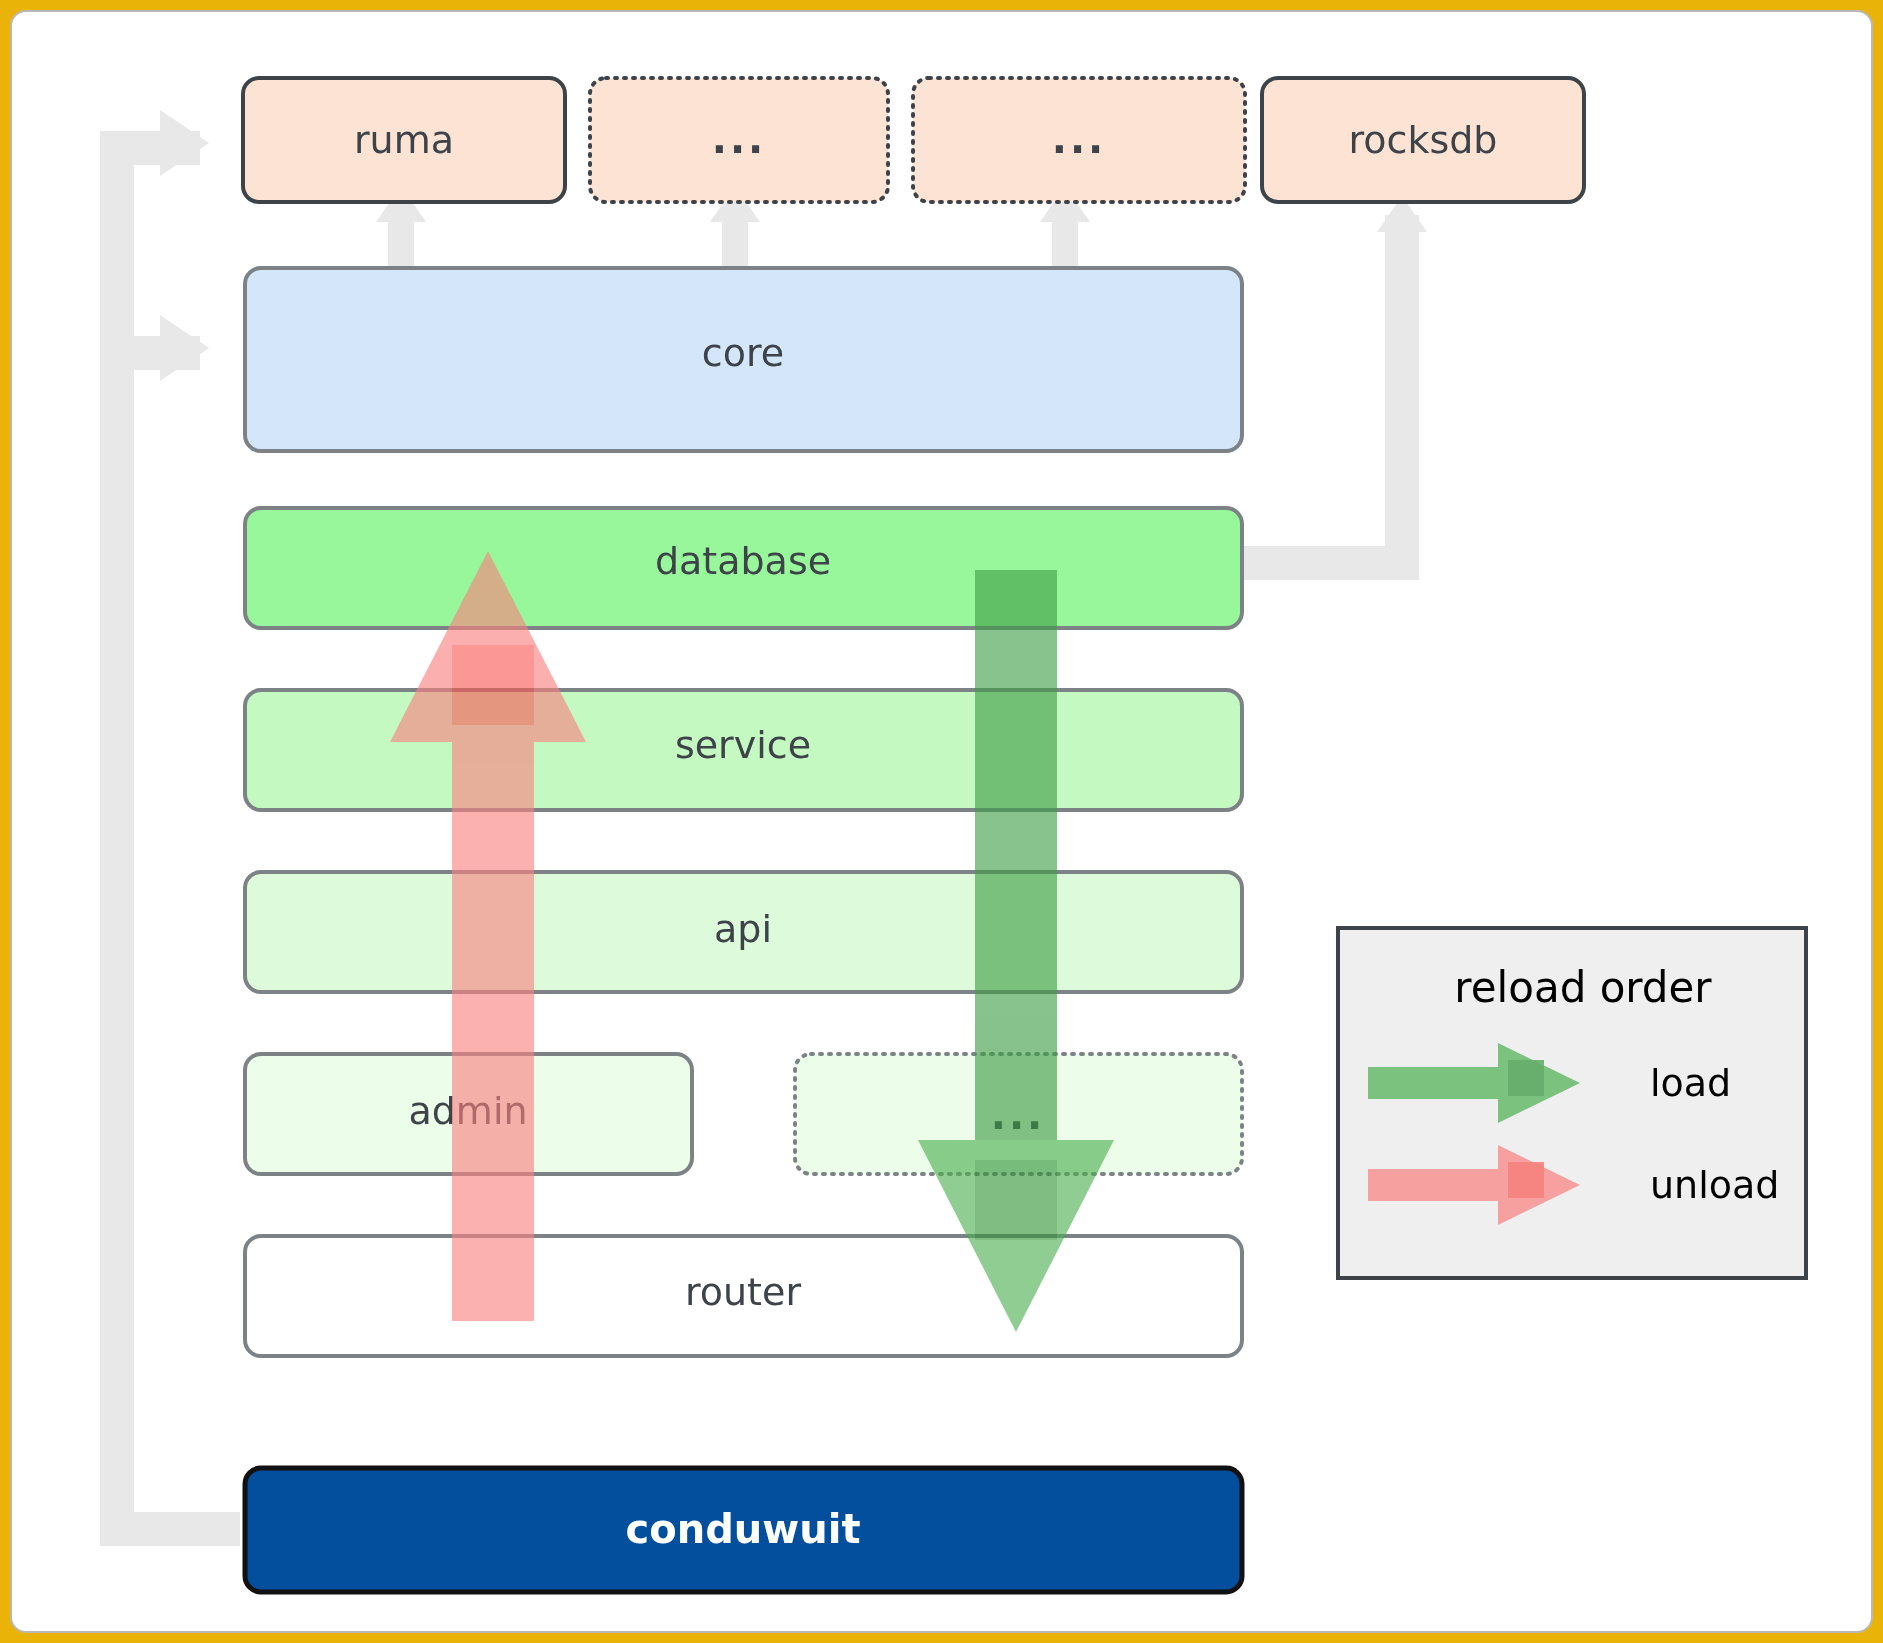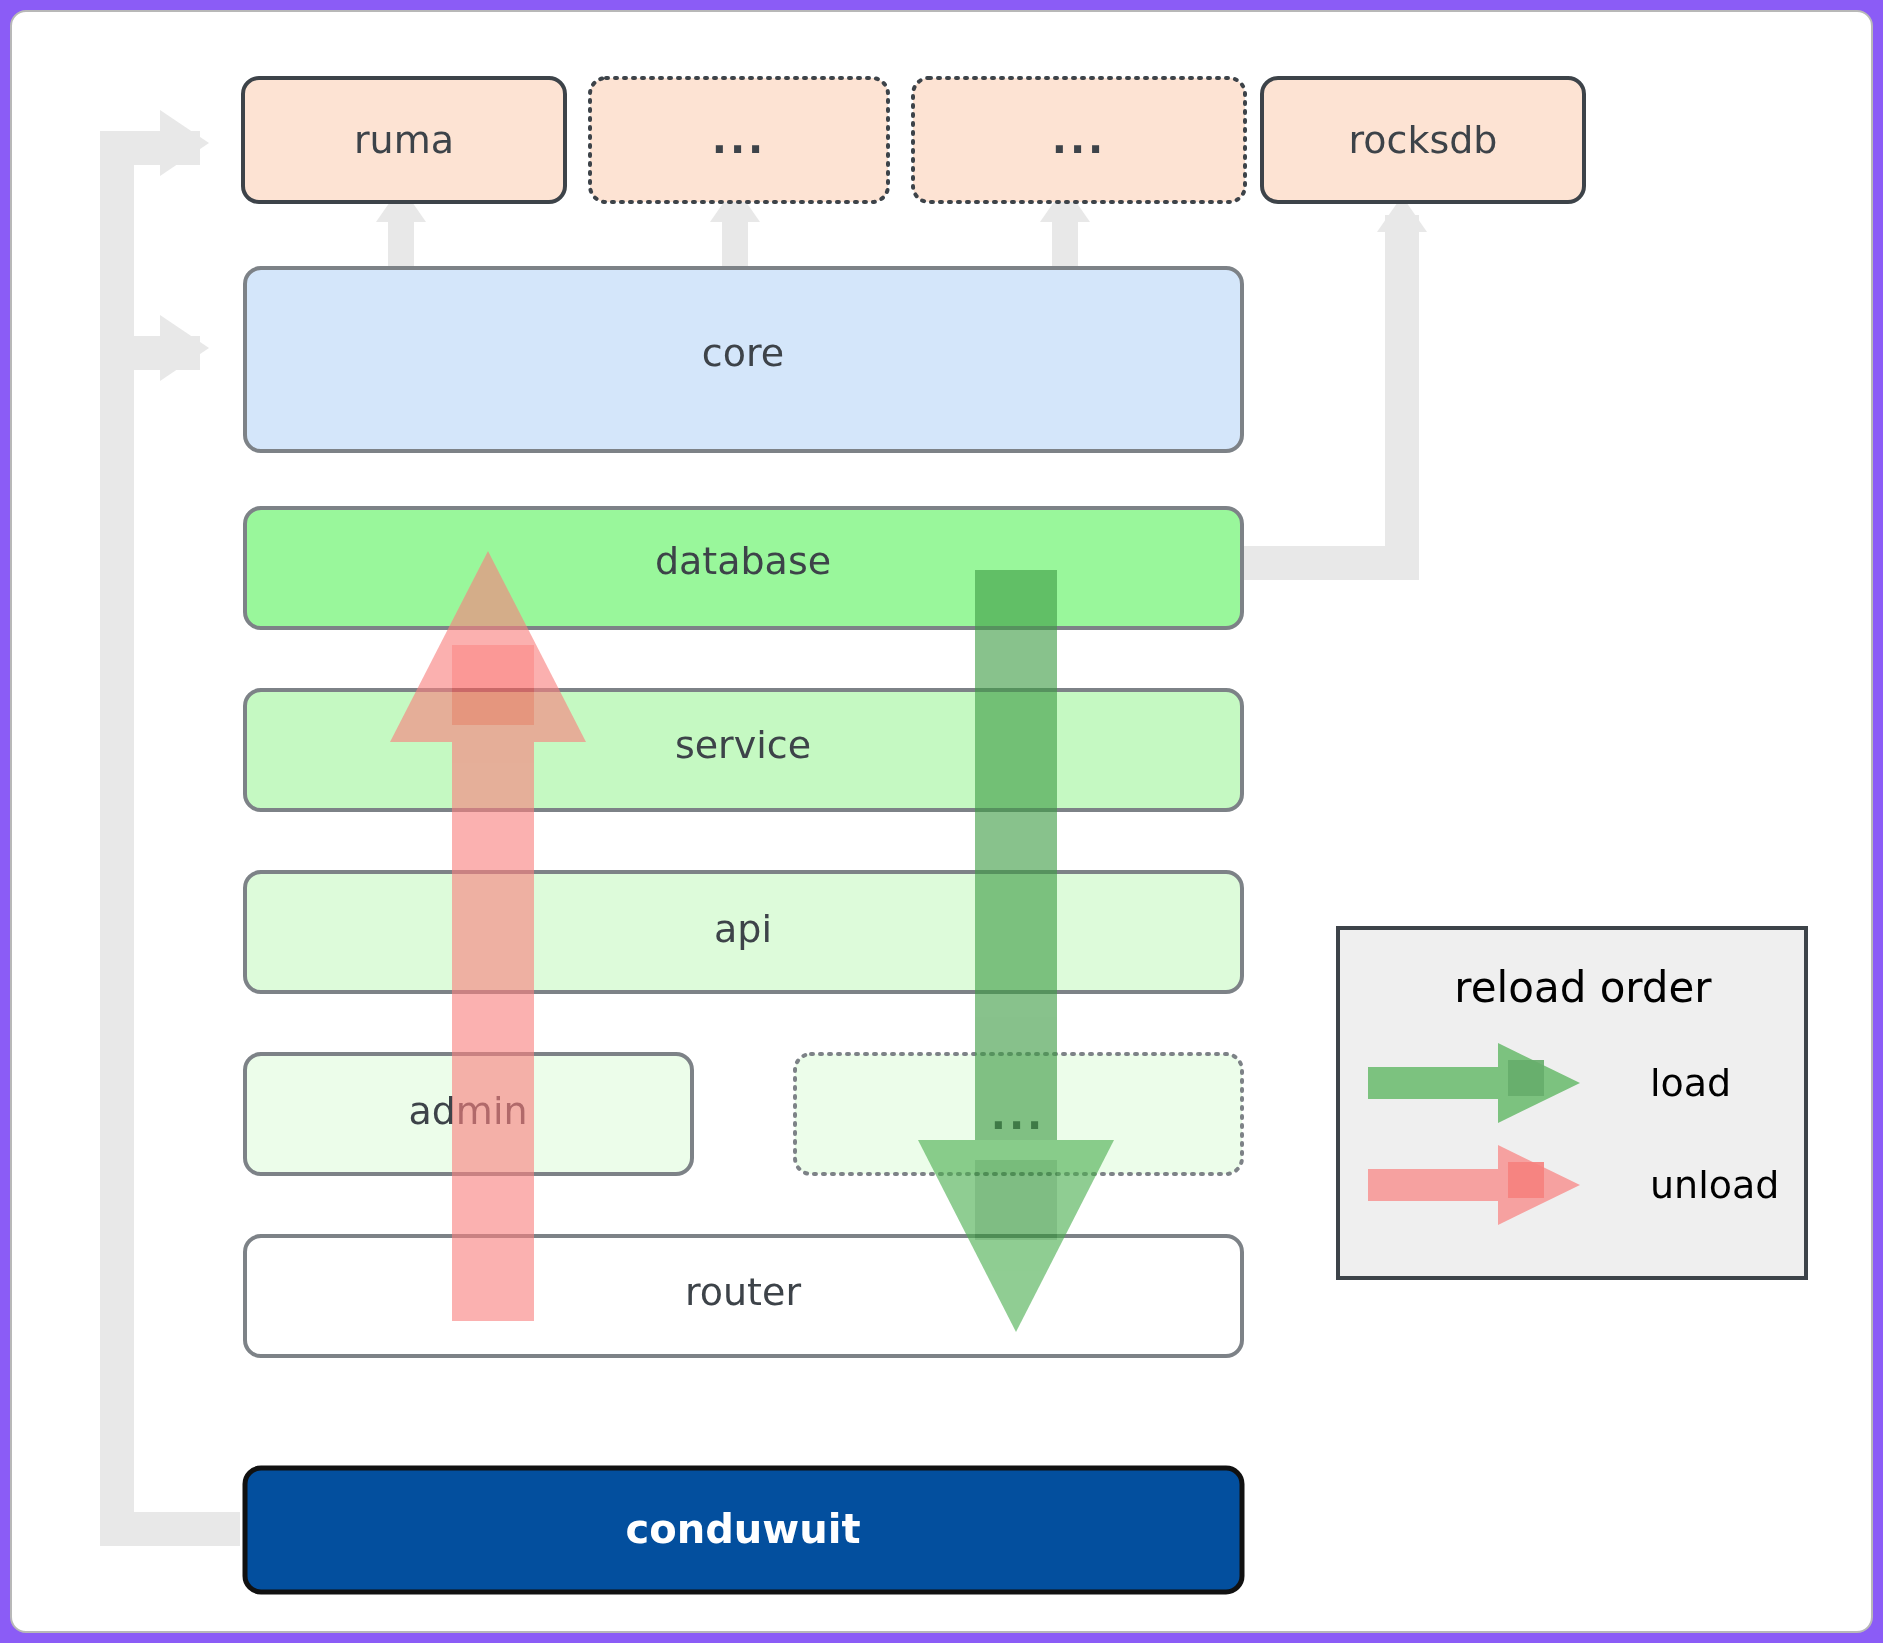--- a/index.html
+++ b/index.html
@@ -5,21 +5,21 @@
   html, body {
     margin: 0;
     padding: 0;
     background: #ffffff;
     font-family: "DejaVu Sans", sans-serif;
   }
   #page {
     position: relative;
     width: 1883px;
     height: 1643px;
-    background: #8b5cf6;
+    background: #eab308;
     overflow: hidden;
   }
   #diagram-frame {
     position: absolute;
     left: 10px;
     top: 10px;
     width: 1863px;
     height: 1623px;
     border: 2px solid #b8b8b8;
     border-radius: 16px;

